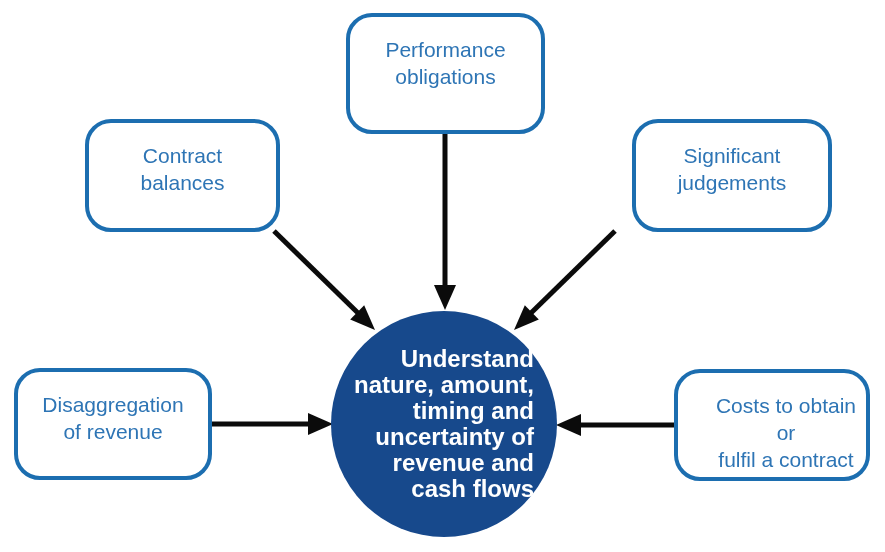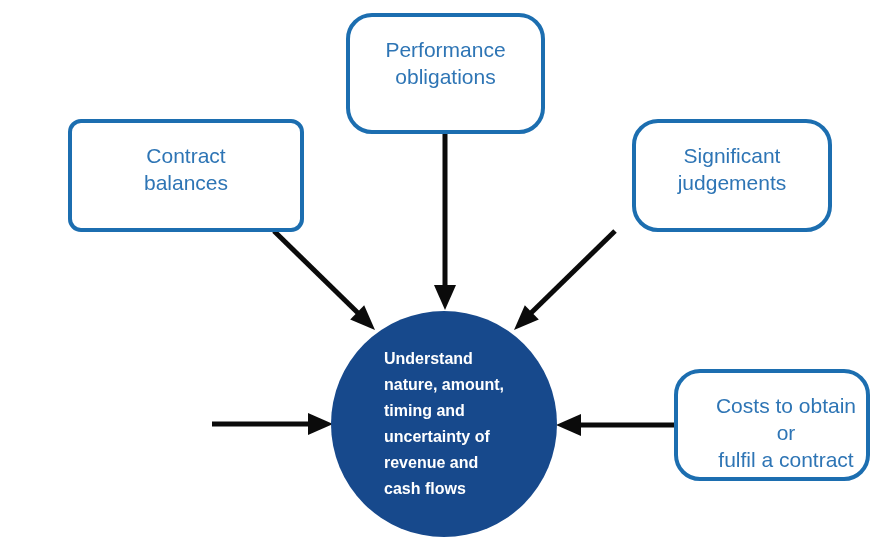--- a/index.html
+++ b/index.html
@@ -37,42 +37,42 @@
     border: 4px solid var(--box-border);
     border-radius: 26px;
     color: var(--box-text);
     font-size: 21px;
     line-height: 27px;
     text-align: center;
     padding-top: 19px;
     white-space: pre-line;
   }
   #node-performance { left: 346px; top: 13px;  width: 199px; height: 121px; }
-  #node-contract    { left: 68px;  top: 119px; width: 236px; height: 113px; border-radius: 13px; }
+  #node-contract    { left: 85px;  top: 119px; width: 195px; height: 113px; }
   #node-judgements  { left: 608px; top: 119px; width: 200px; height: 113px; margin-left: 24px; }
   #node-disaggregation { left: 14px;  top: 368px; width: 198px; height: 112px; }
   #node-costs          { left: 674px; top: 369px; width: 196px; height: 112px; padding-left: 28px; }
   .center-circle {
     position: absolute;
     left: 331px;
     top: 311px;
     width: 226px;
     height: 226px;
     border-radius: 50%;
     background: var(--circle-fill);
     display: flex;
     align-items: center;
     justify-content: center;
   }
   .center-circle .circle-label {
     color: var(--circle-text);
-    font-size: 16px;
+    font-size: 24px;
     font-weight: bold;
     line-height: 26px;
-    text-align: left;
+    text-align: right;
     white-space: pre-line;
   }
   .arrow-shaft { stroke: var(--arrow); stroke-width: 5px; }
   .arrow-head  { fill: var(--arrow); }
 </style>
 </head>
 <body>
 
 <div id="canvas">
 
@@ -101,20 +101,22 @@
 
   <div class="node-box" id="node-performance">Performance
 obligations</div>
 
   <div class="node-box" id="node-contract">Contract
 balances</div>
 
   <div class="node-box" id="node-judgements">Significant
 judgements</div>
 
+  <div class="node-box" id="node-disaggregation">Disaggregation
+of revenue</div>
 
   <div class="node-box" id="node-costs">Costs to obtain or
 fulfil a contract</div>
 
   <div class="center-circle">
     <div class="circle-label">Understand
 nature, amount,
 timing and
 uncertainty of
 revenue and

